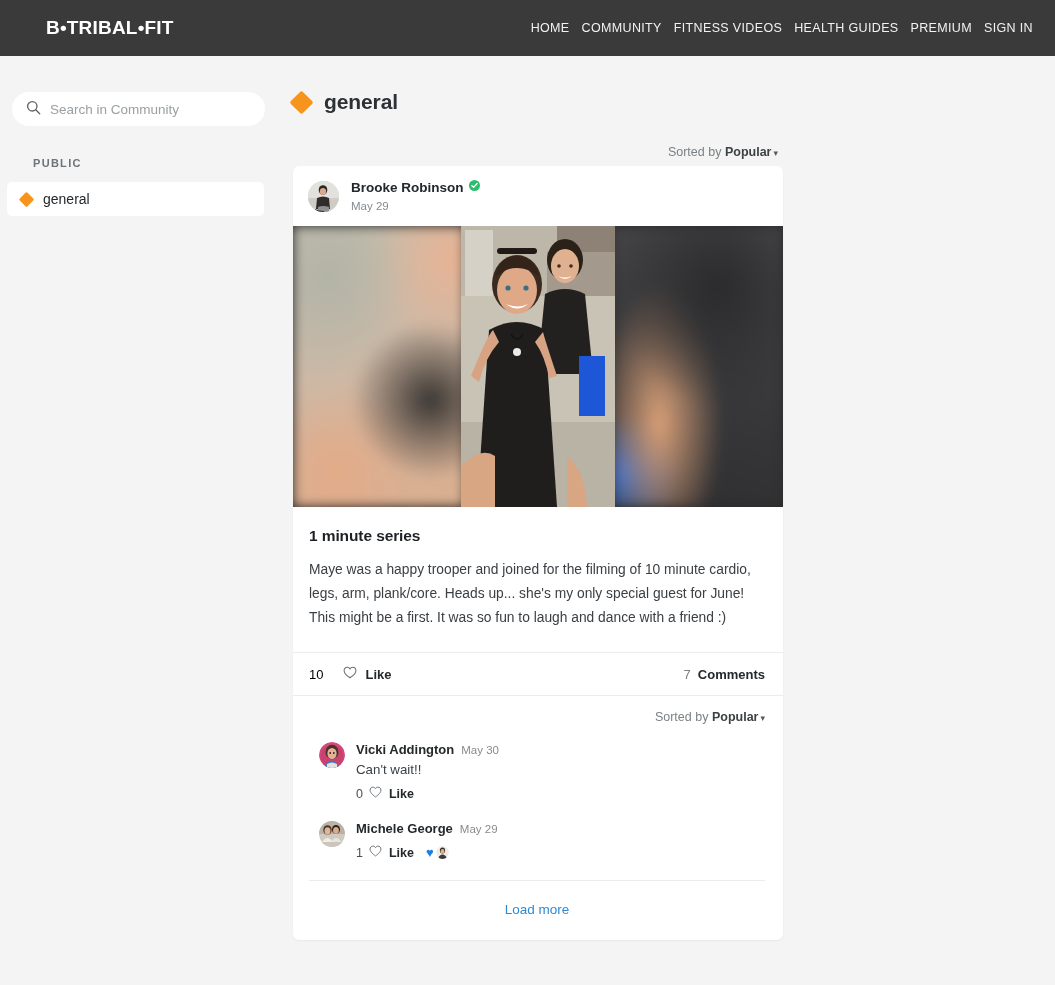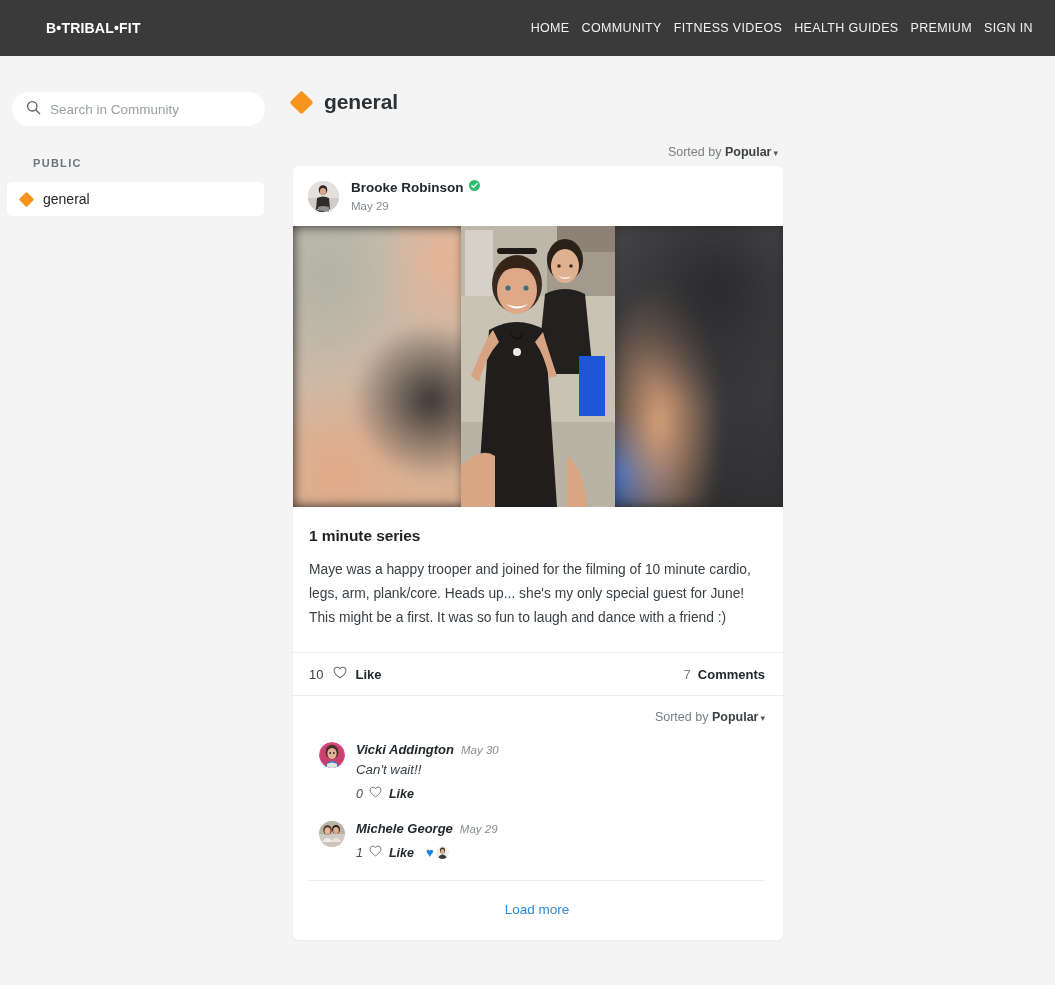--- a/index.html
+++ b/index.html
@@ -15,21 +15,21 @@
   
   .topbar {
     position: absolute; top: 0; left: 0;
     width: 1055px; height: 56px;
     background: #3a3a3a;
     display: flex; align-items: center;
   }
   .logo {
     margin-left: 46px;
     color: #ffffff;
-    font-size: 14px;
+    font-size: 19px;
     font-weight: bold;
     letter-spacing: 0.2px;
     white-space: nowrap;
   }
   .nav {
     margin-left: auto; margin-right: 22px;
     display: flex; align-items: center;
     gap: 12px;
   }
   .nav-item {
@@ -196,39 +196,39 @@
     color: #3b4045; margin: 0;
   }
 
   .engage {
     display: flex; align-items: center;
     border-top: 1px solid #ececec;
     padding: 13px 18px 13px 16px;
     font-size: 13px;
   }
   .like-group { display: flex; align-items: center; cursor: pointer; }
-  .count { color: #404040; margin-right: 10px; }
+  .count { color: #000000; margin-right: 20px; }
   .heart { display: block; }
   .like-word { font-weight: bold; color: #23282b; margin-left: 8px; }
   .comments-group { margin-left: auto; display: flex; align-items: center; cursor: pointer; }
   .comments-count { color: #7b8084; margin-right: 7px; }
   .comments-word { font-weight: bold; color: #23282b; }
 
   
   .comments {
     border-top: 1px solid #ececec;
     padding: 14px 18px 0 16px;
   }
   .sorter-inner {
     text-align: right;
     font-size: 12.5px; color: #7b8084;
     margin-bottom: 18px;
     cursor: pointer;
   }
-  .comment { display: flex; padding: 0 0 20px 10px; font-style: italic; }
+  .comment { display: flex; padding: 0 0 20px 10px; }
   .c-avatar {
     width: 26px; height: 26px; border-radius: 50%;
     flex: 0 0 auto; overflow: hidden;
   }
   .c-body { margin-left: 11px; }
   .c-head { display: flex; align-items: baseline; }
   .c-name { font-size: 13px; font-weight: bold; color: #23282b; }
   .c-date { font-size: 11.5px; color: #868b8f; margin-left: 7px; }
   .c-text { font-size: 13.3px; color: #3b4045; margin-top: 5px; }
   .c-actions { display: flex; align-items: center; margin-top: 9px; font-size: 12.5px; }

